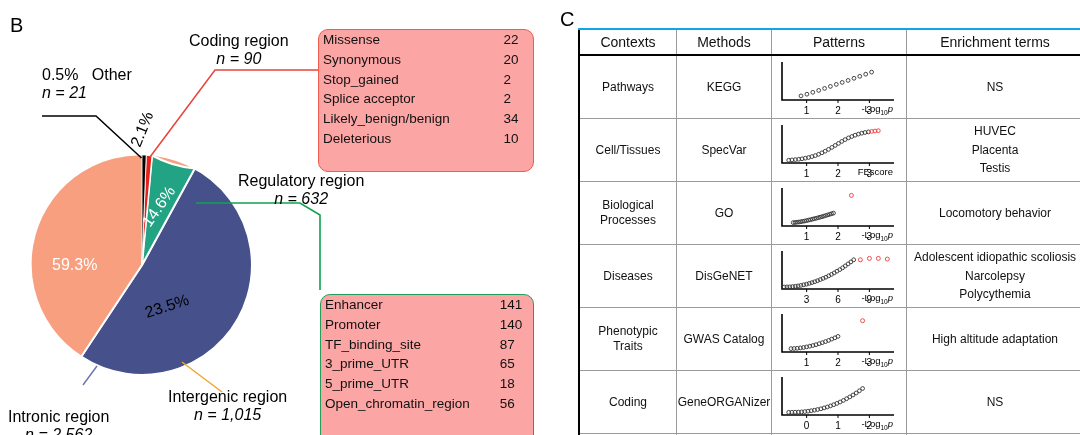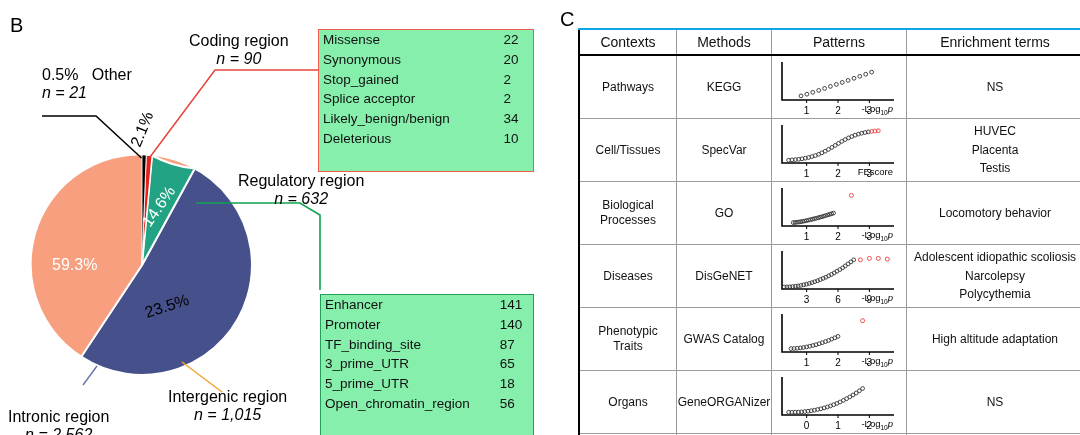--- a/index.html
+++ b/index.html
@@ -15,21 +15,21 @@
   svg.pie{position:absolute;left:0;top:0;}
 
   .pct-label{font-size:16px;fill:#000;}
   .pct-label.white{fill:#ffffff;}
 
   .leader-label{font-size:16px;color:#000;line-height:1.12;text-align:center;white-space:nowrap;}
   .leader-label .ital{font-style:italic;}
   .leader-sub{font-size:16px;}
 
   
-  .callout{position:absolute;background:#86efac;box-sizing:border-box;}
+  .callout{position:absolute;background:#fca5a5;box-sizing:border-box;border-radius:10px;}
   .callout table{border-collapse:collapse;width:100%;}
   .callout td{font-size:13.5px;padding:1px 4px;color:#111;line-height:1.32;white-space:nowrap;}
   .callout td.num{text-align:left;padding-right:6px;}
   #coding-box{left:318px;top:29px;width:216px;height:143px;border:1.6px solid #ef5b4c;}
   #reg-box{left:320px;top:260px;width:214px;height:160px;border:1.6px solid #22a05a;margin-top:34px;}
 
   
   #ctable{position:absolute;left:578px;top:28px;width:500px;height:390px;
           border-collapse:collapse;table-layout:fixed;}
   #ctable td{border:1px solid #9b9b9b;vertical-align:middle;text-align:center;
@@ -404,21 +404,21 @@
               <text x="97.36" y="58" text-anchor="middle" class="axnum">3</text>
               <text x="121" y="56" text-anchor="end" class="axlab"><tspan>-Log</tspan><tspan dy="3" font-size="6.5">10</tspan><tspan dy="-3" font-style="italic">p</tspan></text>
             </svg>
           </div>
         </td>
         <td class="cx4 terms edge-r">
           <div>High altitude adaptation</div>
         </td>
       </tr>
       <tr>
-        <td class="cx1 ctx edge-l">Organs</td>
+        <td class="cx1 ctx edge-l">Coding</td>
         <td class="cx2">GeneORGANizer</td>
         <td class="cx3 plotcell">
           <div class="plotbox">
             <svg width="132" height="62" viewBox="0 0 132 62">
               <path d="M10 6 L10 44 L122 44" fill="none" stroke="#000" stroke-width="1.6"></path>
               <line x1="34.64" y1="44" x2="34.64" y2="47" stroke="#000" stroke-width="1"></line>
               <line x1="66" y1="44" x2="66" y2="47" stroke="#000" stroke-width="1"></line>
               <line x1="97.36" y1="44" x2="97.36" y2="47" stroke="#000" stroke-width="1"></line>
               <circle cx="16.7" cy="41.3" r="1.9" fill="none" stroke="#333333" stroke-width="0.9"></circle>
               <circle cx="19.9" cy="41.3" r="1.9" fill="none" stroke="#333333" stroke-width="0.9"></circle>

